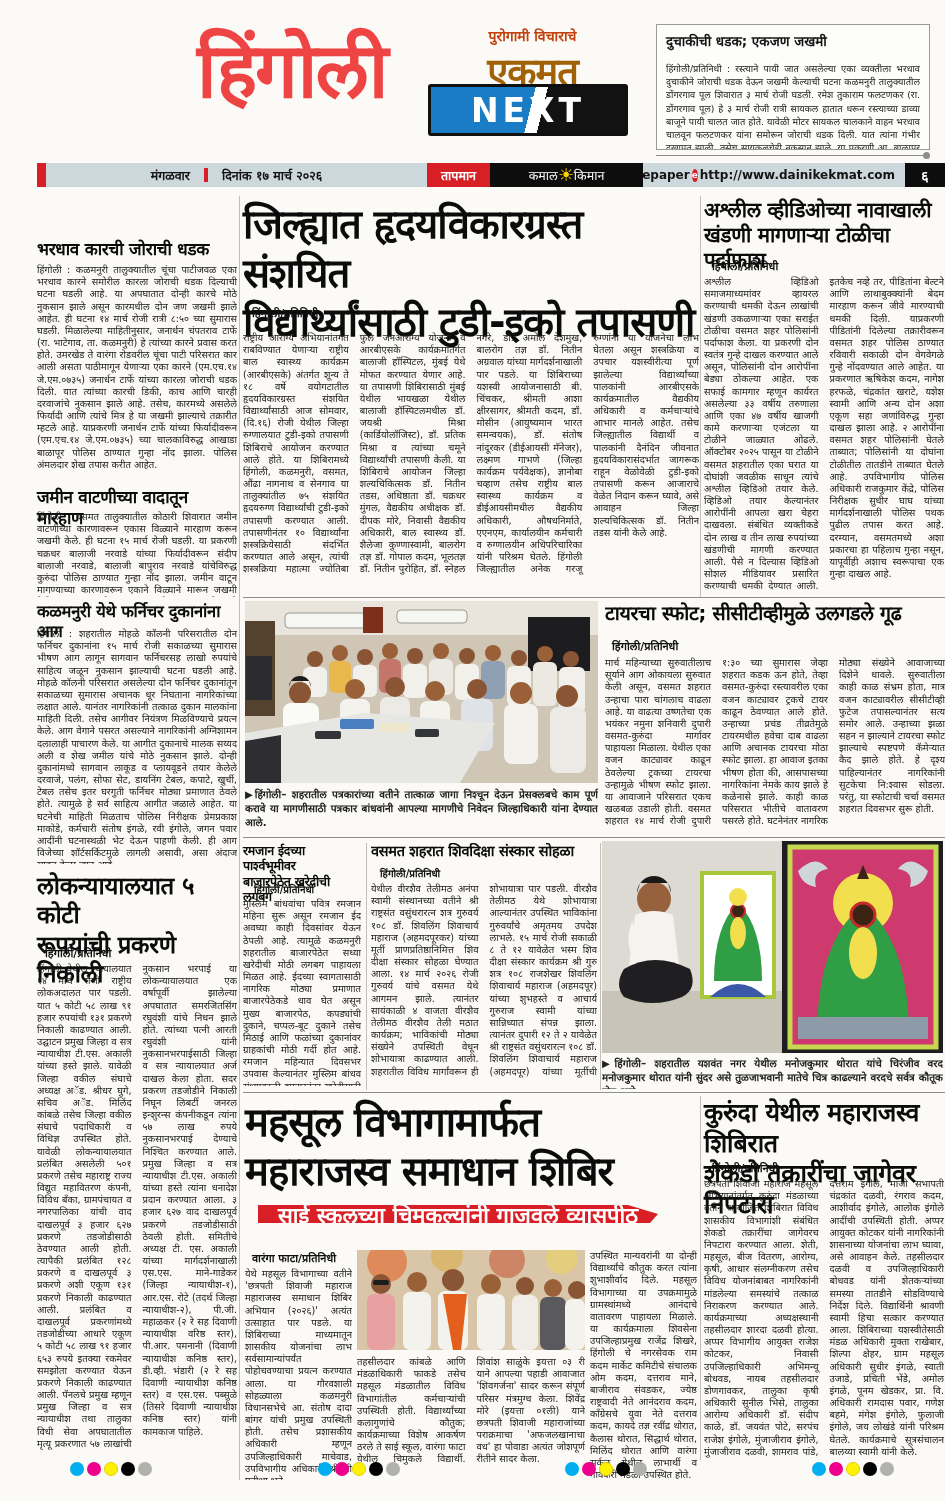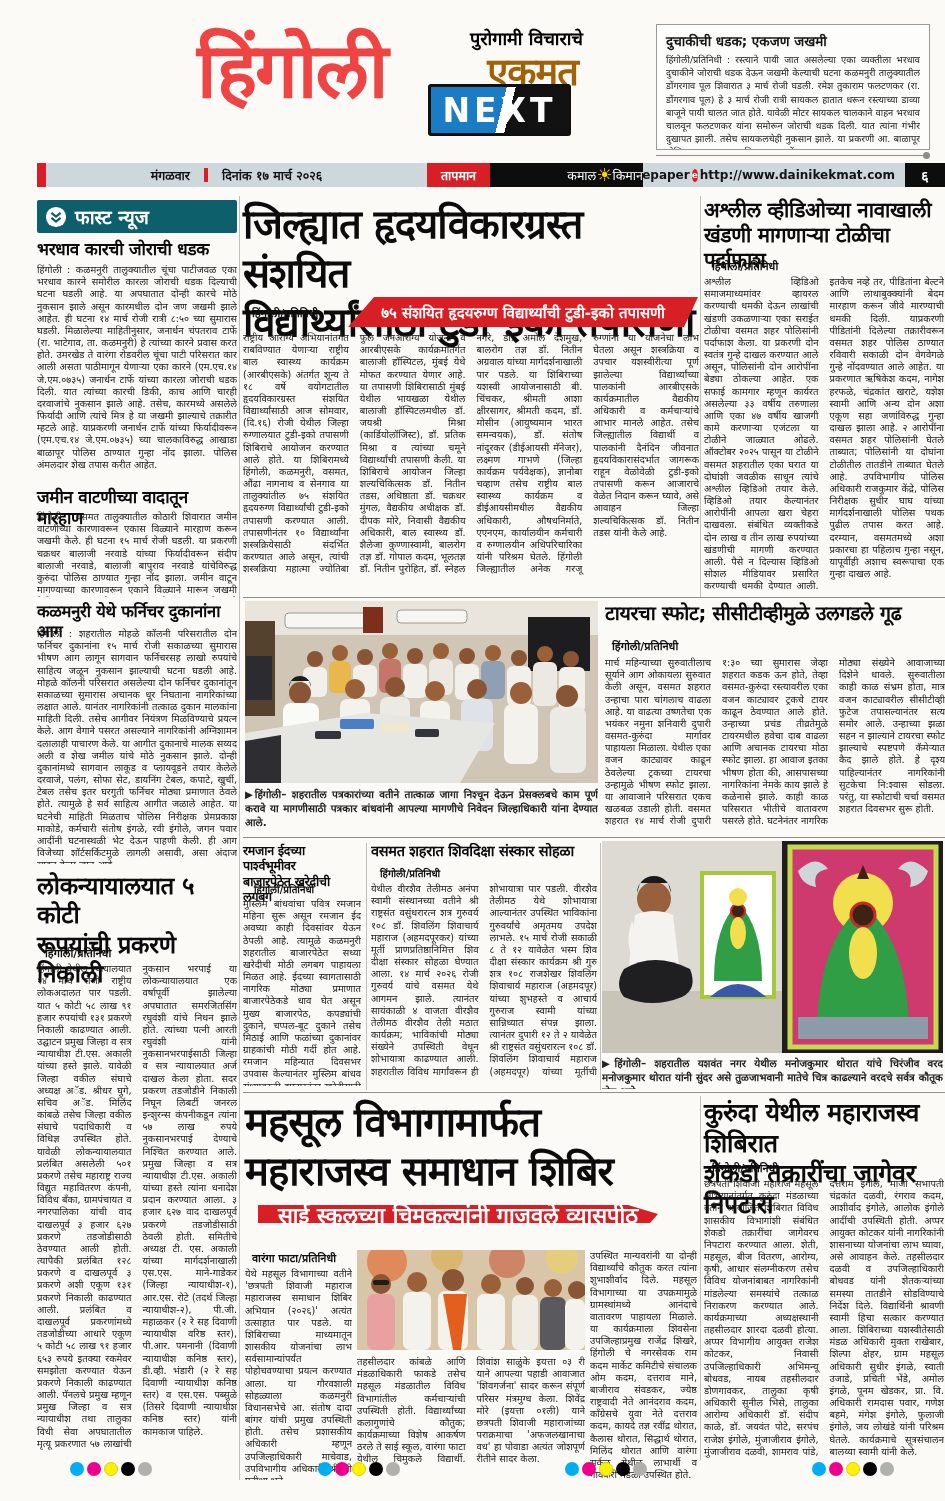--- a/index.html
+++ b/index.html
@@ -28,93 +28,81 @@
   .photo{position:absolute;overflow:hidden;background:#ddd}
   svg{display:block}
 </style>
 </head>
 <body>
 
 <div id="page">
 
   <div class="abs" style="left:197px;top:16px;font-size:76px;font-weight:bold;color:#ef4444;letter-spacing:-2px">हिंगोली</div>
 
-  <div class="abs" style="left:470px;top:26px;width:125px;text-align:left;font-size:18px;font-weight:bold;color:#000000">पुरोगामी विचाराचे</div>
+  <div class="abs" style="left:470px;top:26px;width:125px;text-align:center;font-size:14px;font-weight:bold;color:#c2410c">पुरोगामी विचाराचे</div>
 
   <div class="abs" style="left:470px;top:44px;width:125px;text-align:center;font-size:38px;font-weight:bold;color:#a16207;letter-spacing:-1px">एकमत</div>
 
-  <div class="abs" style="left:428px;top:84px;width:143px;height:52px;border:3px solid #101010;border-radius:3px;
+  <div class="abs" style="left:428px;top:84px;width:200px;height:52px;border:3px solid #101010;border-radius:3px;
               background:linear-gradient(104deg,#1a7cc4 0 51%,#ffffff 51% 57%,#121212 57% 100%);
               display:flex;align-items:center;justify-content:center;color:#fff;font-size:33px;font-weight:bold;letter-spacing:4px">NEXT</div>
 
   <div class="abs" style="left:656px;top:24px;width:274px;height:126px;border:1px solid #9a9a96;padding:7px 9px;background:#fdfdfb;overflow:hidden">
-    <div style="font-size:13.5px;font-weight:bold;margin-bottom:3px">दुचाकीची धडक; एकजण जखमी</div>
+    <div style="font-size:13.5px;font-weight:bold;margin-bottom:12px">दुचाकीची धडक; एकजण जखमी</div>
     <div class="body-txt" style="font-size:9.3px;line-height:1.42">हिंगोली/प्रतिनिधी : रस्त्याने पायी जात असलेल्या एका व्यक्तीला भरधाव दुचाकीने जोराची धडक देऊन जखमी केल्याची घटना कळमनुरी तालुक्यातील डोंगरगाव पूल शिवारात ३ मार्च रोजी घडली. रमेश तुकाराम फलटणकर (रा. डोंगरगाव पूल) हे ३ मार्च रोजी रात्री सायकल हातात धरून रस्त्याच्या डाव्या बाजूने पायी चालत जात होते. यावेळी मोटर सायकल चालकाने वाहन भरधाव चालवून फलटणकर यांना समोरून जोराची धडक दिली. यात त्यांना गंभीर दुखापत झाली. तसेच सायकलचेही नुकसान झाले. या प्रकरणी आ. बाळापूर पोलिस ठाण्यात चालकाविरुद्ध गुन्हा नोंद झाला.</div>
   </div>
   <div class="hrule" style="left:656px;top:155px;width:274px;background:#8c8c88"></div>
   <div class="abs dot" style="left:923px;top:152px;width:7px;height:7px;background:#8c8c88;border-radius:50%"></div>
 
   <div class="seg seg-red" style="left:37px;width:9px"></div>
   <div class="seg seg-gray" style="left:46px;width:381px;justify-content:center;gap:14px">
     <span style="font-size:12.5px;font-weight:bold">मंगळवार</span>
     <span style="width:4px;height:14px;background:#d81f26;display:inline-block"></span>
     <span style="font-size:12.5px;font-weight:bold">दिनांक १७ मार्च २०२६</span>
   </div>
   <div class="seg seg-red" style="left:427px;width:63px;font-size:12.5px">तापमान</div>
-  <div class="seg seg-black" style="left:490px;width:153px;justify-content:flex-end;font-size:12.5px">
+  <div class="seg seg-black" style="left:490px;width:153px;justify-content:center;font-size:12.5px">
     <span>कमाल</span>
     <span style="color:#ffd200;font-size:18px;line-height:1">☀</span>
     <span>किमान</span>
   </div>
   <div class="seg seg-gray" style="left:643px;width:262px;justify-content:flex-end;gap:2px;padding-right:10px">
     <span style="font-size:12px;font-weight:bold">epaper</span>
     <span style="width:13px;height:13px;border-radius:50%;background:#d81f26;color:#fff;font-size:9px;display:flex;align-items:center;justify-content:center;font-weight:bold">e</span>
     <span style="font-size:12px;font-weight:bold">http://www.dainikekmat.com</span>
   </div>
   <div class="seg seg-black" style="left:905px;width:40px;justify-content:center;font-size:14px;font-weight:bold">६</div>
 
   <div class="vrule" style="left:239px;top:196px;height:1284px"></div>
   <div class="vrule" style="left:700px;top:196px;height:401px"></div>
   <div class="vrule" style="left:700px;top:1096px;height:364px"></div>
   <div class="vrule" style="left:366px;top:843px;height:247px"></div>
   <div class="vrule" style="left:600px;top:843px;height:247px"></div>
   <div class="hrule" style="left:243px;top:597px;width:702px"></div>
   <div class="hrule" style="left:243px;top:837px;width:702px"></div>
   <div class="hrule" style="left:243px;top:1092px;width:702px"></div>
 
-  <div class="abs" style="left:37px;top:200px;width:200px;height:33px;background:#0d5f6b;display:flex;align-items:center;gap:8px;padding-left:8px;border-radius:2px">
-    <span style="display:flex">
-      <svg width="22" height="22" viewBox="0 0 24 24">
-        <circle cx="12" cy="12" r="11" fill="#ffffff"></circle>
-        <path d="M7 7.5l5 4 5-4" fill="none" stroke="#0d5f6b" stroke-width="2.4"></path>
-        <path d="M7 13l5 4 5-4" fill="none" stroke="#0d5f6b" stroke-width="2.4"></path>
-      </svg>
-    </span>
-    <span style="color:#fff;font-weight:bold;font-size:19px">फास्ट न्यूज</span>
-  </div>
 
   <div class="abs headline center" style="left:37px;top:239px;width:200px;font-size:17px">भरधाव कारची जोराची धडक</div>
   <div class="abs body-txt" style="left:37px;top:264px;width:200px;height:220px">हिंगोली : कळमनुरी तालुक्यातील चूंचा पाटीजवळ एका भरधाव कारने समोरील कारला जोराची धडक दिल्याची घटना घडली आहे. या अपघातात दोन्ही कारचे मोठे नुकसान झाले असून कारमधील दोन जण जखमी झाले आहेत. ही घटना १४ मार्च रोजी रात्री ८:५० च्या सुमारास घडली. मिळालेल्या माहितीनुसार, जनार्धन चंपतराव टार्फे (रा. भाटेगाव, ता. कळमनुरी) हे त्यांच्या कारने प्रवास करत होते. उमरखेड ते वारंगा रोडवरील चूंचा पाटी परिसरात कार आली असता पाठीमागून येणाऱ्या एका कारने (एम.एच.१४ जे.एम.०७३५) जनार्धन टार्फे यांच्या कारला जोराची धडक दिली. यात त्यांच्या कारची डिकी, काच आणि चारही दरवाजांचे नुकसान झाले आहे. तसेच, कारमध्ये असलेले फिर्यादी आणि त्यांचे मित्र हे या जखमी झाल्याचे तक्रारीत म्हटले आहे. याप्रकरणी जनार्धन टार्फे यांच्या फिर्यादीवरून (एम.एच.१४ जे.एम.०७३५) च्या चालकाविरुद्ध आखाडा बाळापूर पोलिस ठाण्यात गुन्हा नोंद झाला. पोलिस अंमलदार शेख तपास करीत आहेत.</div>
 
   <div class="abs headline center" style="left:37px;top:487px;width:200px;font-size:17px">जमीन वाटणीच्या वादातून मारहाण</div>
   <div class="abs body-txt" style="left:37px;top:511px;width:200px;height:86px">हिंगोली : वसमत तालुक्यातील कोठारी शिवारात जमीन वाटणीच्या कारणावरून एकास विळ्याने मारहाण करून जखमी केले. ही घटना १५ मार्च रोजी घडली. या प्रकरणी चक्रधर बालाजी नरवाडे यांच्या फिर्यादीवरून संदीप बालाजी नरवाडे, बालाजी बापुराव नरवाडे यांचेविरुद्ध कुरुंदा पोलिस ठाण्यात गुन्हा नोंद झाला. जमीन वाटून मागण्याच्या कारणावरून एकाने विळ्याने मारून जखमी केले. तर दुसऱ्याने लाथाबुक्क्यांनी मारहाण केल्याचे तक्रारीत म्हटले आहे.</div>
 
   <div class="abs headline center" style="left:37px;top:602px;width:200px;font-size:16.5px">कळमनुरी येथे फर्निचर दुकानांना आग</div>
   <div class="abs body-txt" style="left:37px;top:628px;width:200px;height:236px">हिंगोली : शहरातील मोहळे कॉलनी परिसरातील दोन फर्निचर दुकानांना १५ मार्च रोजी सकाळच्या सुमारास भीषण आग लागून सागवान फर्निचरसह लाखो रुपयांचे साहित्य जळून नुकसान झाल्याची घटना घडली आहे. मोहळे कॉलनी परिसरात असलेल्या दोन फर्निचर दुकानांतून सकाळच्या सुमारास अचानक धूर निघताना नागरिकांच्या लक्षात आले. यानंतर नागरिकांनी तत्काळ दुकान मालकांना माहिती दिली. तसेच आगीवर नियंत्रण मिळविण्याचे प्रयत्न केले. आग वेगाने पसरत असल्याने नागरिकांनी अग्निशामन दलालाही पाचारण केले. या आगीत दुकानाचे मालक सय्यद अली व शेख जमील यांचे मोठे नुकसान झाले. दोन्ही दुकानांमध्ये सागवान लाकूड व प्लायवूडने तयार केलेले दरवाजे, पलंग, सोफा सेट, डायनिंग टेबल, कपाटे, खुर्ची, टेबल तसेच इतर घरगुती फर्निचर मोठ्या प्रमाणात ठेवले होते. त्यामुळे हे सर्व साहित्य आगीत जळाले आहेत. या घटनेची माहिती मिळताच पोलिस निरीक्षक प्रेमप्रकाश माकोडे, कर्मचारी संतोष इंगळे, रवी इंगोले, जगन पवार आदींनी घटनास्थळी भेट देऊन पाहणी केली. ही आग विजेच्या शॉर्टसर्किटमुळे लागली असावी, असा अंदाज व्यक्त केला जात आहे.</div>
 
   <div class="abs headline center" style="left:37px;top:872px;width:200px;font-size:24px">लोकन्यायालयात ५ कोटी
 रूपयांची प्रकरणे निकाली</div>
   <div class="abs byline" style="left:45px;top:945px">हिंगोली/प्रतिनिधी</div>
   <div class="abs body-txt cols2" style="left:37px;top:963px;width:200px;height:514px">हिंगोली येथील न्यायालयात १४ मार्च रोजी राष्ट्रीय लोकअदालत पार पडली. यात ५ कोटी ५८ लाख ९१ हजार रुपयांची १३१ प्रकरणे निकाली काढण्यात आली. उद्घाटन प्रमुख जिल्हा व सत्र न्यायाधीश टी.एस. अकाली यांच्या हस्ते झाले. यावेळी जिल्हा वकील संघाचे अध्यक्ष अॅड. श्रीधर घुगे, सचिव अॅड. मिलिंद कांबळे तसेच जिल्हा वकील संघाचे पदाधिकारी व विधिज्ञ उपस्थित होते. यावेळी लोकन्यायालयात प्रलंबित असलेली ५०१ प्रकरणे तसेच महाराष्ट्र राज्य विद्युत महावितरण कंपनी, विविध बँका, ग्रामपंचायत व नगरपालिका यांची वाद दाखलपूर्व ३ हजार ६२७ प्रकरणे तडजोडीसाठी ठेवण्यात आली होती. त्यापैकी प्रलंबित १२८ प्रकरणे व दाखलपूर्व ३ प्रकरणे अशी एकूण १३१ प्रकरणे निकाली काढण्यात आली. प्रलंबित व दाखलपूर्व प्रकरणांमध्ये तडजोडीच्या आधारे एकूण ५ कोटी ५८ लाख ९१ हजार ६५३ रुपये इतक्या रकमेवर समझोता करण्यात येऊन प्रकरणे निकाली काढण्यात आली. पॅनलचे प्रमुख म्हणून प्रमुख जिल्हा व सत्र न्यायाधीश तथा तालुका विधी सेवा अपघातातील मृत्यू प्रकरणात ५७ लाखांची नुकसान भरपाई या लोकन्यायालयात एक वर्षापूर्वी झालेल्या अपघातात समरजितसिंग रघुवंशी यांचे निधन झाले होते. त्यांच्या पत्नी आरती रघुवंशी यांनी नुकसानभरपाईसाठी जिल्हा व सत्र न्यायालयात अर्ज दाखल केला होता. सदर प्रकरण तडजोडीने निकाली निघून लिबर्टी जनरल इन्शुरन्स कंपनीकडून त्यांना ५७ लाख रुपये नुकसानभरपाई देण्याचे निश्चित करण्यात आले. प्रमुख जिल्हा व सत्र न्यायाधीश टी.एस. अकाली यांच्या हस्ते त्यांना धनादेश प्रदान करण्यात आला. ३ हजार ६२७ वाद दाखलपूर्व प्रकरणे तडजोडीसाठी ठेवली होती. समितीचे अध्यक्ष टी. एस. अकाली यांच्या मार्गदर्शनाखाली एस.एस. माने-गाडेकर (जिल्हा न्यायाधीश-१), आर.एस. रोटे (तदर्थ जिल्हा न्यायाधीश-२), पी.जी. महाळकर (२ रे सह दिवाणी न्यायाधीश वरिष्ठ स्तर), पी.आर. पमनानी (दिवाणी न्यायाधीश कनिष्ठ स्तर), डी.व्ही. भंडारी (२ रे सह दिवाणी न्यायाधीश कनिष्ठ स्तर) व एस.एस. पब्सुळे (तिसरे दिवाणी न्यायाधीश कनिष्ठ स्तर) यांनी कामकाज पाहिले.</div>
 
   <div class="abs headline" style="left:243px;top:200px;width:456px;font-size:40px;letter-spacing:-1px">जिल्ह्यात हृदयविकारग्रस्त संशयित
 विद्यार्थ्यांसाठी टुडी-इको तपासणी</div>
   <div class="abs byline" style="left:252px;top:305px">हिंगोली/प्रतिनिधी</div>
-  <div class="banner" style="left:348px;top:297px;width:350px;height:30px;font-size:15px;
-              clip-path:polygon(26px 0,100% 0,calc(100% - 14px) 100%,0 100%)">७५ संशयित हृदयरुग्ण विद्यार्थ्यांची  टुडी-इको तपासणी</div>
   <div class="abs body-txt cols4" style="left:243px;top:332px;width:456px;height:262px">राष्ट्रीय आरोग्य अभियानांतर्गत राबविण्यात येणाऱ्या राष्ट्रीय बाल स्वास्थ्य कार्यक्रम (आरबीएसके) अंतर्गत शून्य ते १८ वर्षे वयोगटातील हृदयविकारग्रस्त संशयित विद्यार्थ्यांसाठी आज सोमवार, (दि.१६) रोजी येथील जिल्हा रुग्णालयात टुडी-इको तपासणी शिबिराचे आयोजन करण्यात आले होते. या शिबिरामध्ये हिंगोली, कळमनुरी, वसमत, औंढा नागनाथ व सेनगाव या तालुक्यांतील ७५ संशयित हृदयरुग्ण विद्यार्थ्यांची टुडी-इको तपासणी करण्यात आली. तपासणीनंतर १० विद्यार्थ्यांना शस्त्रक्रियेसाठी संदर्भित करण्यात आले असून, त्यांची शस्त्रक्रिया महात्मा ज्योतिबा फुले जनआरोग्य योजना व आरबीएसके कार्यक्रमांतर्गत बालाजी हॉस्पिटल, मुंबई येथे मोफत करण्यात येणार आहे. या तपासणी शिबिरासाठी मुंबई येथील भायखळा येथील बालाजी हॉस्पिटलमधील डॉ. जयश्री मिश्रा (कार्डियोलॉजिस्ट), डॉ. प्रतिक मिश्रा व त्यांच्या चमूने विद्यार्थ्यांची तपासणी केली. या शिबिराचे आयोजन जिल्हा शल्यचिकित्सक डॉ. नितीन तडस, अधिष्ठाता डॉ. चक्रधर मुंगल, वैद्यकीय अधीक्षक डॉ. दीपक मोरे, निवासी वैद्यकीय अधिकारी, बाल स्वास्थ्य डॉ. शैलेजा कुण्णास्वामी, बालरोग तज्ञ डॉ. गोपाल कदम, भूलतज्ञ डॉ. नितीन पुरोहित, डॉ. स्नेहल नगरे, डॉ. अमोल देशमुख, बालरोग तज्ञ डॉ. नितीन अग्रवाल यांच्या मार्गदर्शनाखाली पार पडले. या शिबिराच्या यशस्वी आयोजनासाठी बी. चिंचकर, श्रीमती आशा क्षीरसागर, श्रीमती कदम, डॉ. मोसीन (आयुष्यमान भारत समन्वयक), डॉ. संतोष नांदूरकर (डीईआयसी मॅनेजर), लक्ष्मण गाभणे (जिल्हा कार्यक्रम पर्यवेक्षक), ज्ञानोबा चव्हाण तसेच राष्ट्रीय बाल स्वास्थ्य कार्यक्रम व डीईआयसीमधील वैद्यकीय अधिकारी, औषधनिर्माते, एएनएम, कार्यालयीन कर्मचारी व रुग्णालयीन अधिपरिचारिका यांनी परिश्रम घेतले. हिंगोली जिल्ह्यातील अनेक गरजू रुग्णांनी या योजनेचा लाभ घेतला असून शस्त्रक्रिया व उपचार यशस्वीरीत्या पूर्ण झालेल्या विद्यार्थ्यांच्या पालकांनी आरबीएसके कार्यक्रमातील वैद्यकीय अधिकारी व कर्मचाऱ्यांचे आभार मानले आहेत. तसेच जिल्ह्यातील विद्यार्थी व पालकांनी दैनंदिन जीवनात हृदयविकारासंदर्भात जागरूक राहून वेळोवेळी टुडी-इको तपासणी करून आजाराचे वेळेत निदान करून घ्यावे, असे आवाहन जिल्हा शल्यचिकित्सक डॉ. नितीन तडस यांनी केले आहे.</div>
 
   <div class="abs headline" style="left:704px;top:198px;width:240px;font-size:20.5px">अश्लील व्हीडिओच्या नावाखाली
 खंडणी मागणाऱ्या टोळीचा पर्दाफाश</div>
   <div class="abs byline" style="left:712px;top:258px">हिंगोली/प्रतिनिधी</div>
   <div class="abs body-txt cols2" style="left:704px;top:276px;width:240px;height:318px">अश्लील व्हिडिओ समाजमाध्यमांवर व्हायरल करण्याची धमकी देऊन लाखांची खंडणी उकळणाऱ्या एका सराईत टोळीचा वसमत शहर पोलिसांनी पर्दाफाश केला. या प्रकरणी दोन स्वतंत्र गुन्हे दाखल करण्यात आले असून, पोलिसांनी दोन आरोपींना बेड्या ठोकल्या आहेत. एक सफाई कामगार म्हणून कार्यरत असलेल्या ३३ वर्षीय तरुणाला आणि एका ४७ वर्षीय खाजगी कामे करणाऱ्या एजंटला या टोळीने जाळ्यात ओढले. ऑक्टोबर २०२५ पासून या टोळीने वसमत शहरातील एका घरात या दोघांशी जवळीक साधून त्यांचे अश्लील व्हिडिओ तयार केले. व्हिडिओ तयार केल्यानंतर आरोपींनी आपला खरा चेहरा दाखवला. संबंधित व्यक्तीकडे दोन लाख व तीन लाख रुपयांच्या खंडणीची मागणी करण्यात आली. पैसे न दिल्यास व्हिडिओ सोशल मीडियावर प्रसारित करण्याची धमकी देण्यात आली. इतकेच नव्हे तर, पीडितांना बेल्टने आणि लाथाबुक्क्यांनी बेदम मारहाण करून जीवे मारण्याची धमकी दिली. याप्रकरणी पीडितांनी दिलेल्या तक्रारीवरून वसमत शहर पोलिस ठाण्यात रविवारी सकाळी दोन वेगवेगळे गुन्हे नोंदवण्यात आले आहेत. या प्रकरणात ऋषिकेश कदम, नागेश हरफळे, चंद्रकांत खराटे, यशेश स्वामी आणि अन्य दोन अशा एकूण सहा जणांविरुद्ध गुन्हा दाखल झाला आहे. २ आरोपींना वसमत शहर पोलिसांनी घेतले ताब्यात; पोलिसांनी या दोघांना टोळीतील तातडीने ताब्यात घेतले आहे. उपविभागीय पोलिस अधिकारी राजकुमार केंद्रे, पोलिस निरीक्षक सुधीर घाघ यांच्या मार्गदर्शनाखाली पोलिस पथक पुढील तपास करत आहे. दरम्यान, वसमतमध्ये अशा प्रकारचा हा पहिलाच गुन्हा नसून, यापूर्वीही अशाच स्वरूपाचा एक गुन्हा दाखल आहे.</div>
 
   <div class="photo" style="left:245px;top:601px;width:353px;height:182px">
     <svg width="353" height="182" viewBox="0 0 353 182">
       <rect width="353" height="182" fill="#cfc6b6"></rect>

